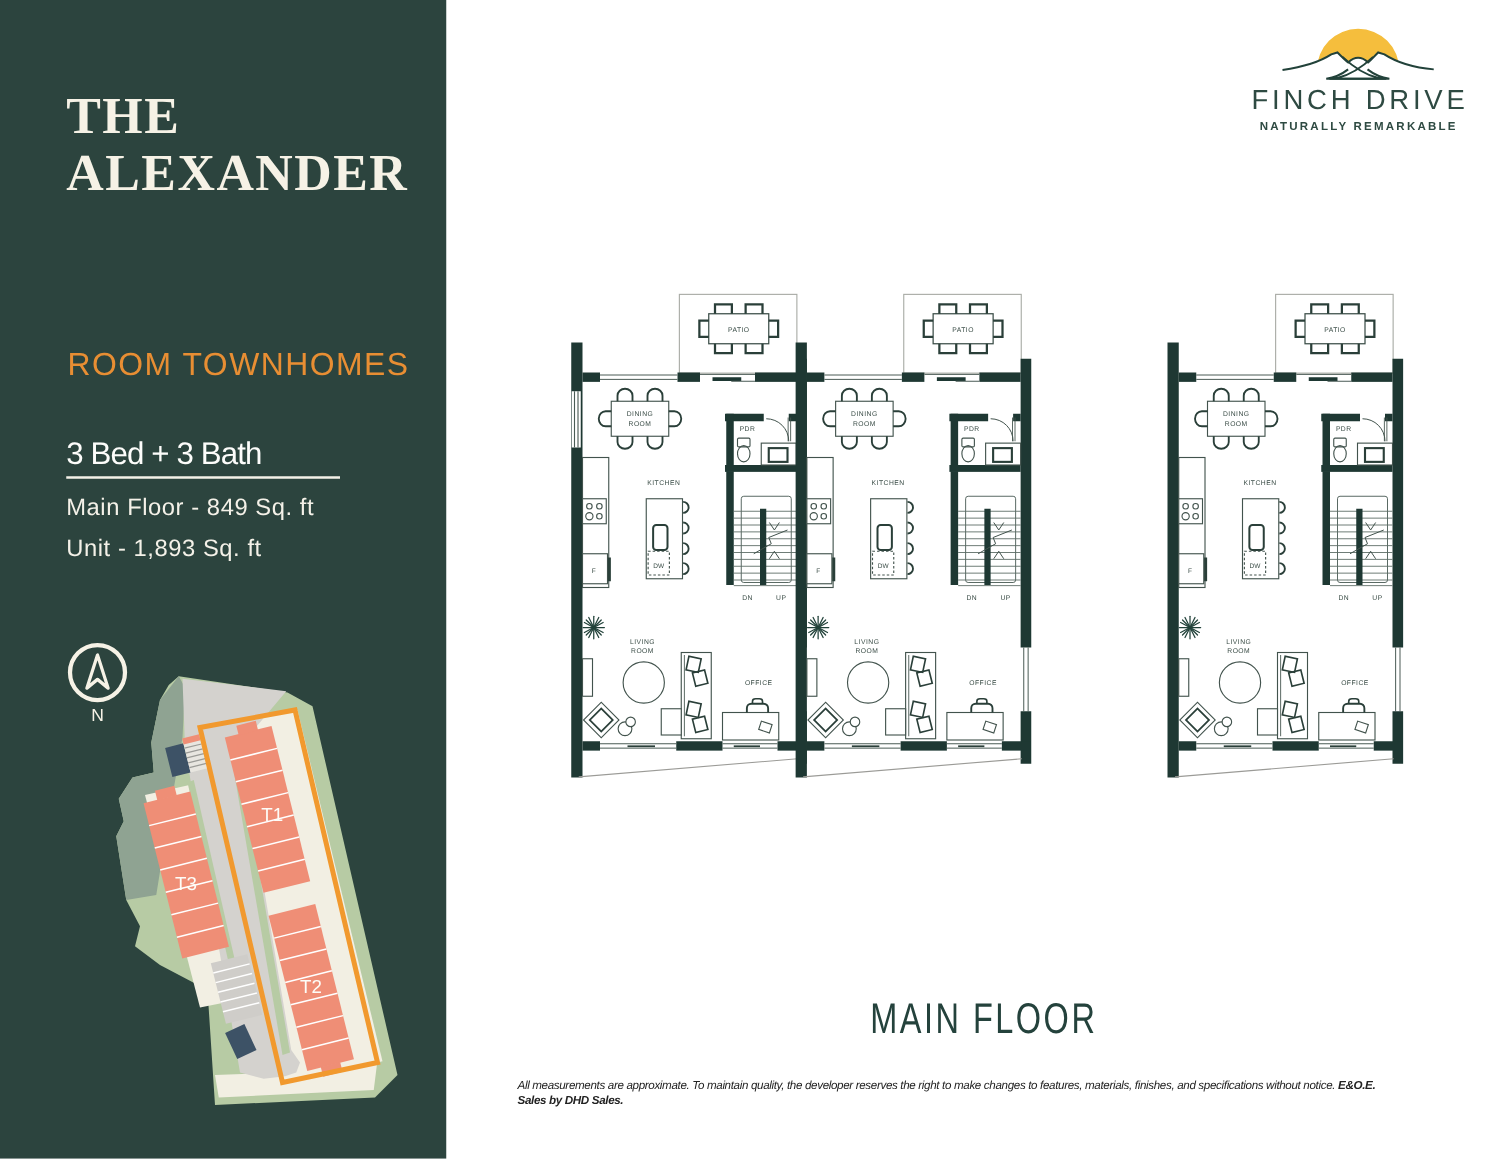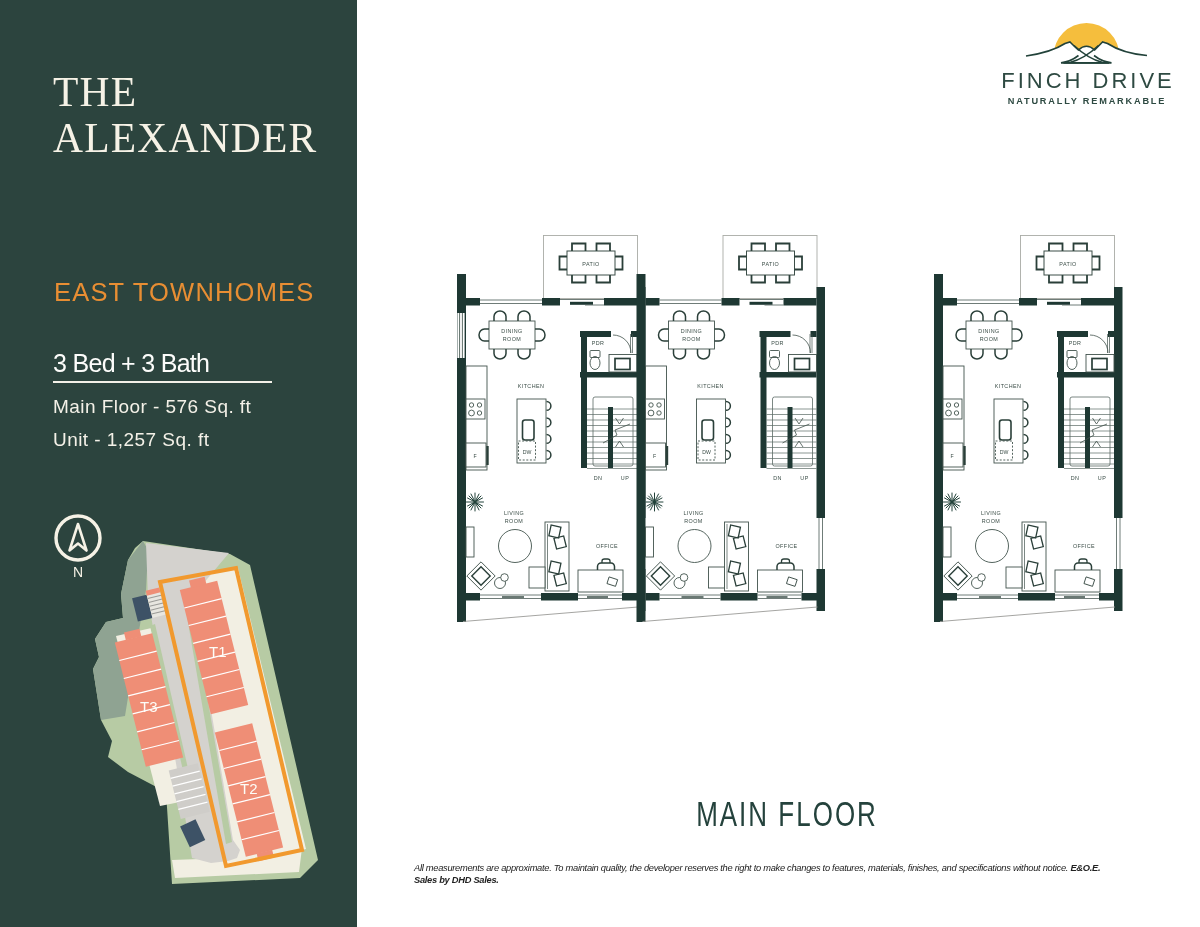--- a/index.html
+++ b/index.html
@@ -5,31 +5,31 @@
   html,body{margin:0;padding:0;}
   body{width:1200px;height:927px;position:relative;background:#ffffff;
        font-family:"Liberation Sans", sans-serif;overflow:hidden;}
   .abs{position:absolute;}
 </style>
 </head>
 <body>
 
 <div class="abs" style="left:0;top:0;width:357px;height:927px;background:#2C443E;"></div>
 
-<div class="abs" style="left:53px;top:69px;color:#F6F2E6;font-family:'Liberation Serif',serif;font-weight:400;font-size:41.5px;letter-spacing:1.2px;line-height:46px;">THE<br>ALEXANDER</div>
-
-<div class="abs" style="left:54px;top:278px;color:#E88E33;font-size:25.5px;letter-spacing:1.2px;font-weight:400;">EAST TOWNHOMES</div>
+<div class="abs" style="left:53px;top:69px;color:#F6F2E6;font-family:'Liberation Serif',serif;font-weight:700;font-size:41.5px;letter-spacing:1.2px;line-height:46px;">THE<br>ALEXANDER</div>
+
+<div class="abs" style="left:54px;top:278px;color:#E88E33;font-size:25.5px;letter-spacing:1.2px;font-weight:400;">ROOM TOWNHOMES</div>
 
 <div class="abs" style="left:53px;top:349px;color:#FDFDFB;font-size:25px;letter-spacing:-0.7px;font-weight:400;">3 Bed + 3 Bath</div>
 
 <div class="abs" style="left:53px;top:380.5px;width:219px;height:0;border-top:2.5px solid #F4F1E8;"></div>
 
-<div class="abs" style="left:53px;top:396px;color:#F4F1E8;font-size:19px;letter-spacing:0.45px;">Main Floor - 576 Sq. ft</div>
-
-<div class="abs" style="left:53px;top:429px;color:#F4F1E8;font-size:19px;letter-spacing:0.45px;">Unit - 1,257 Sq. ft</div>
+<div class="abs" style="left:53px;top:396px;color:#F4F1E8;font-size:19px;letter-spacing:0.45px;">Main Floor - 849 Sq. ft</div>
+
+<div class="abs" style="left:53px;top:429px;color:#F4F1E8;font-size:19px;letter-spacing:0.45px;">Unit - 1,893 Sq. ft</div>
 
 <svg class="abs" style="left:48px;top:505px;" width="62" height="80" viewBox="0 0 62 80">
   <circle cx="30" cy="33" r="22" fill="none" stroke="#F6F2E6" stroke-width="3.4"></circle>
   <path d="M30 19 L21.5 45.5 L30 38.5 L38.5 45.5 Z" fill="none" stroke="#F6F2E6" stroke-width="2.6" stroke-linejoin="round"></path>
   <text x="30" y="72" font-size="14" fill="#F6F2E6" text-anchor="middle">N</text>
 </svg>
 
 <svg class="abs" style="left:80px;top:530px;" width="260" height="370" viewBox="0 0 260 370">
 
   <polygon points="63,11 150,24 170,35 238,330 220,348 92,354 86,262 48,242 28,227 32,211 21,190 13,139 19,127 15,109 26,92 43,88 41,64 48,30 55,18" fill="#B7CBA4"></polygon>

